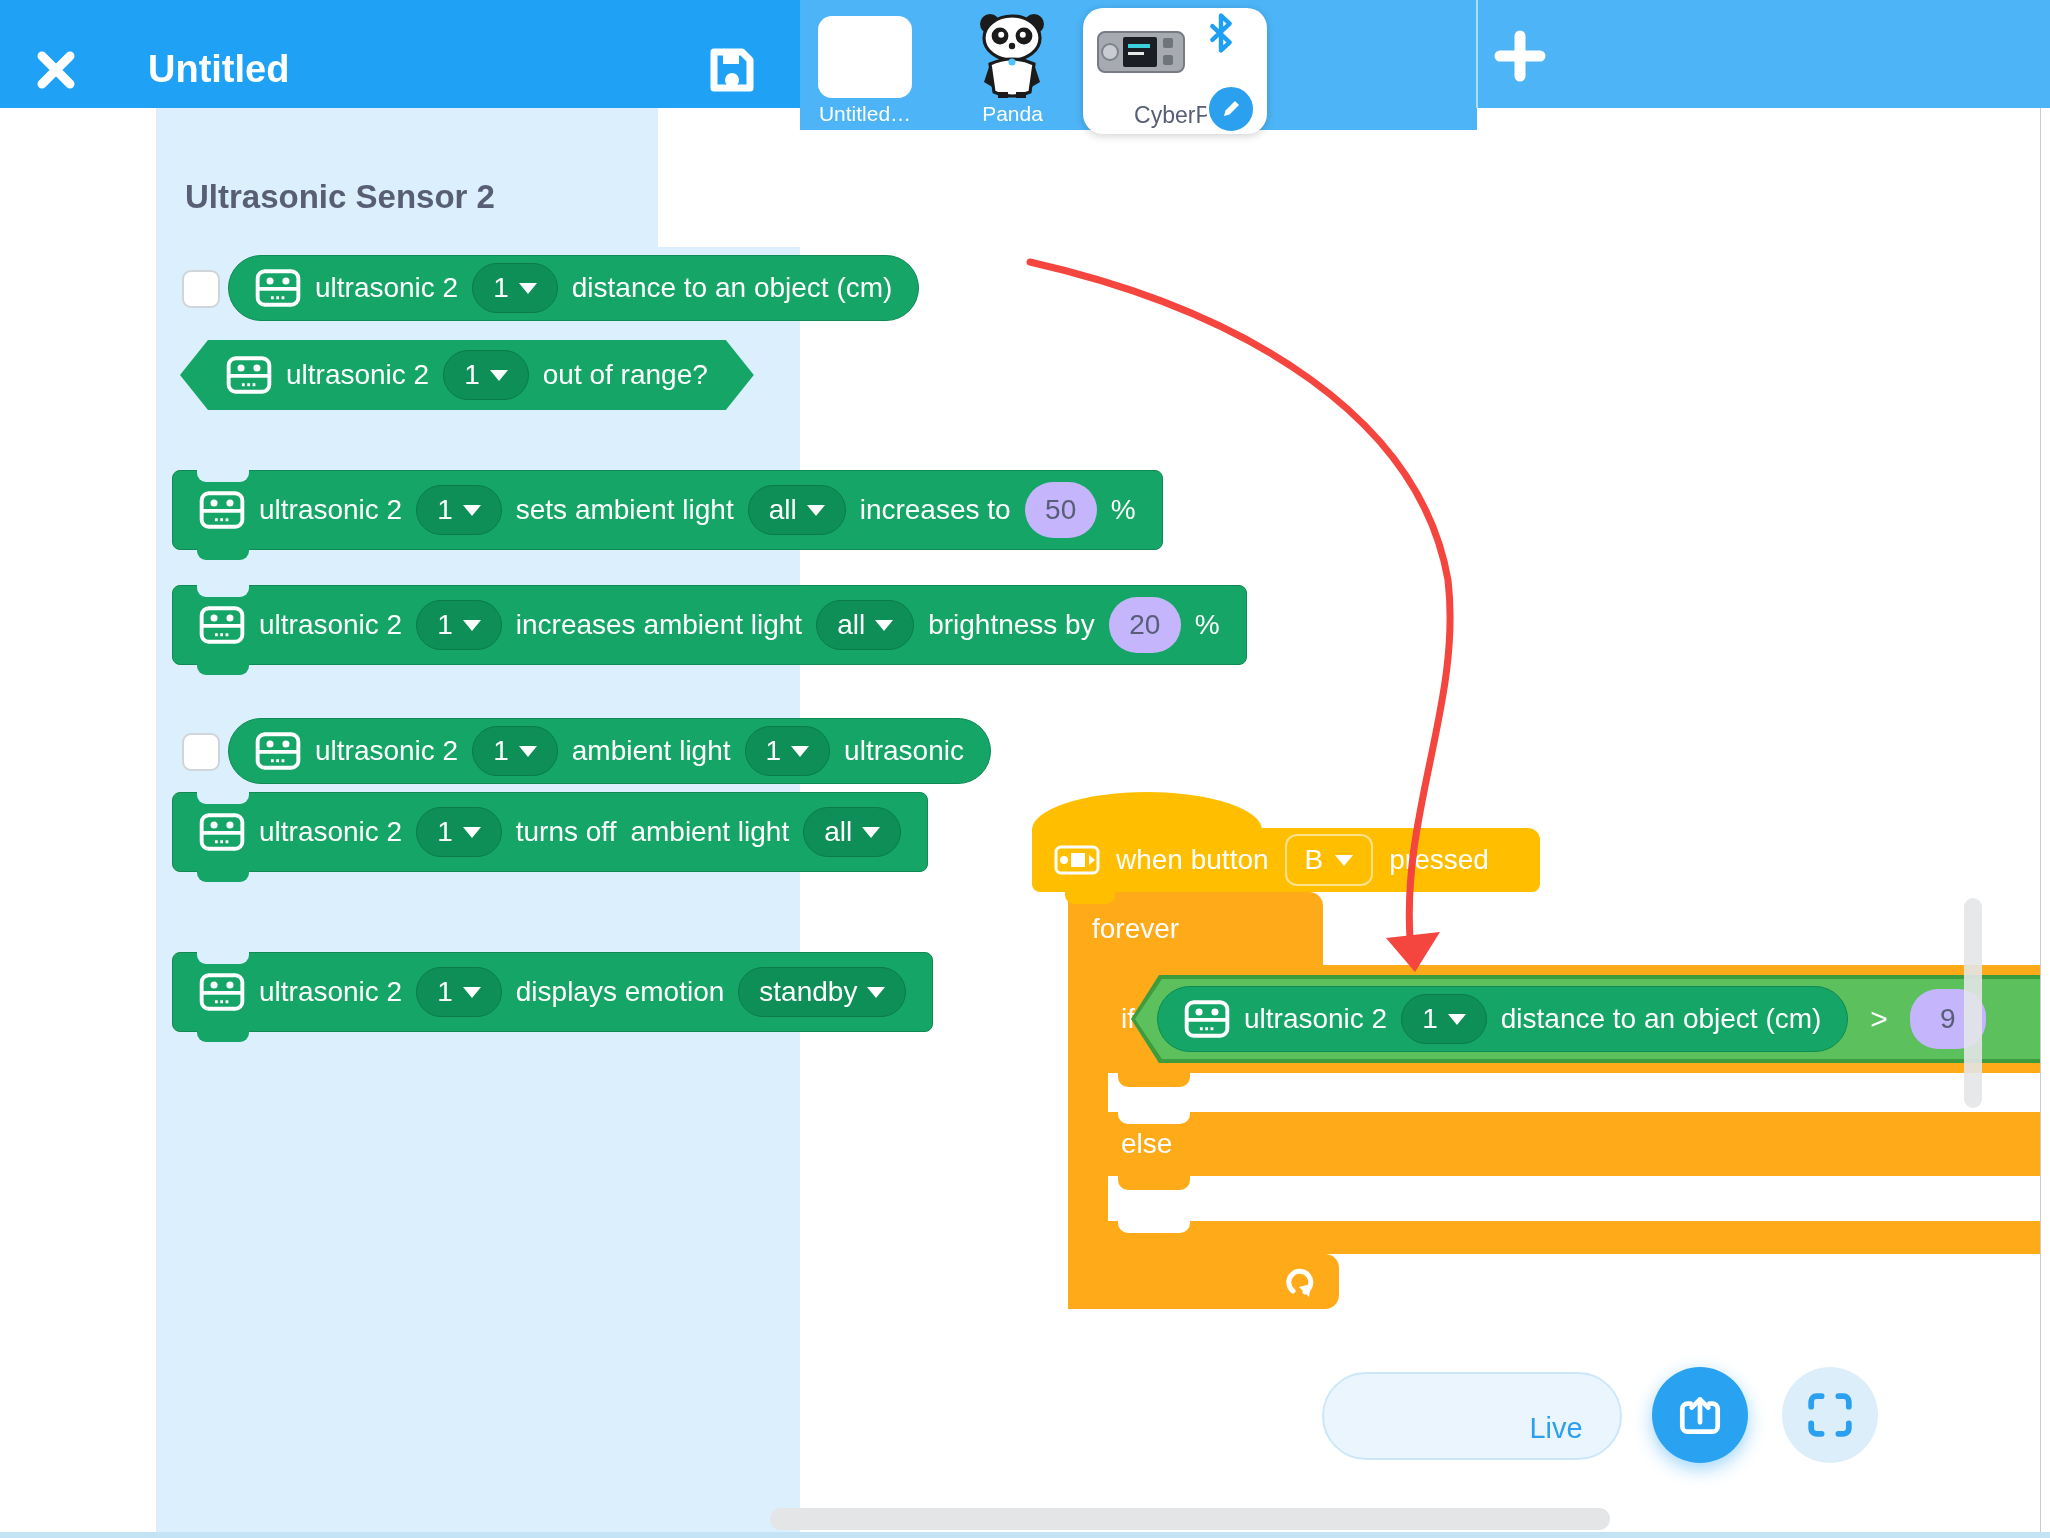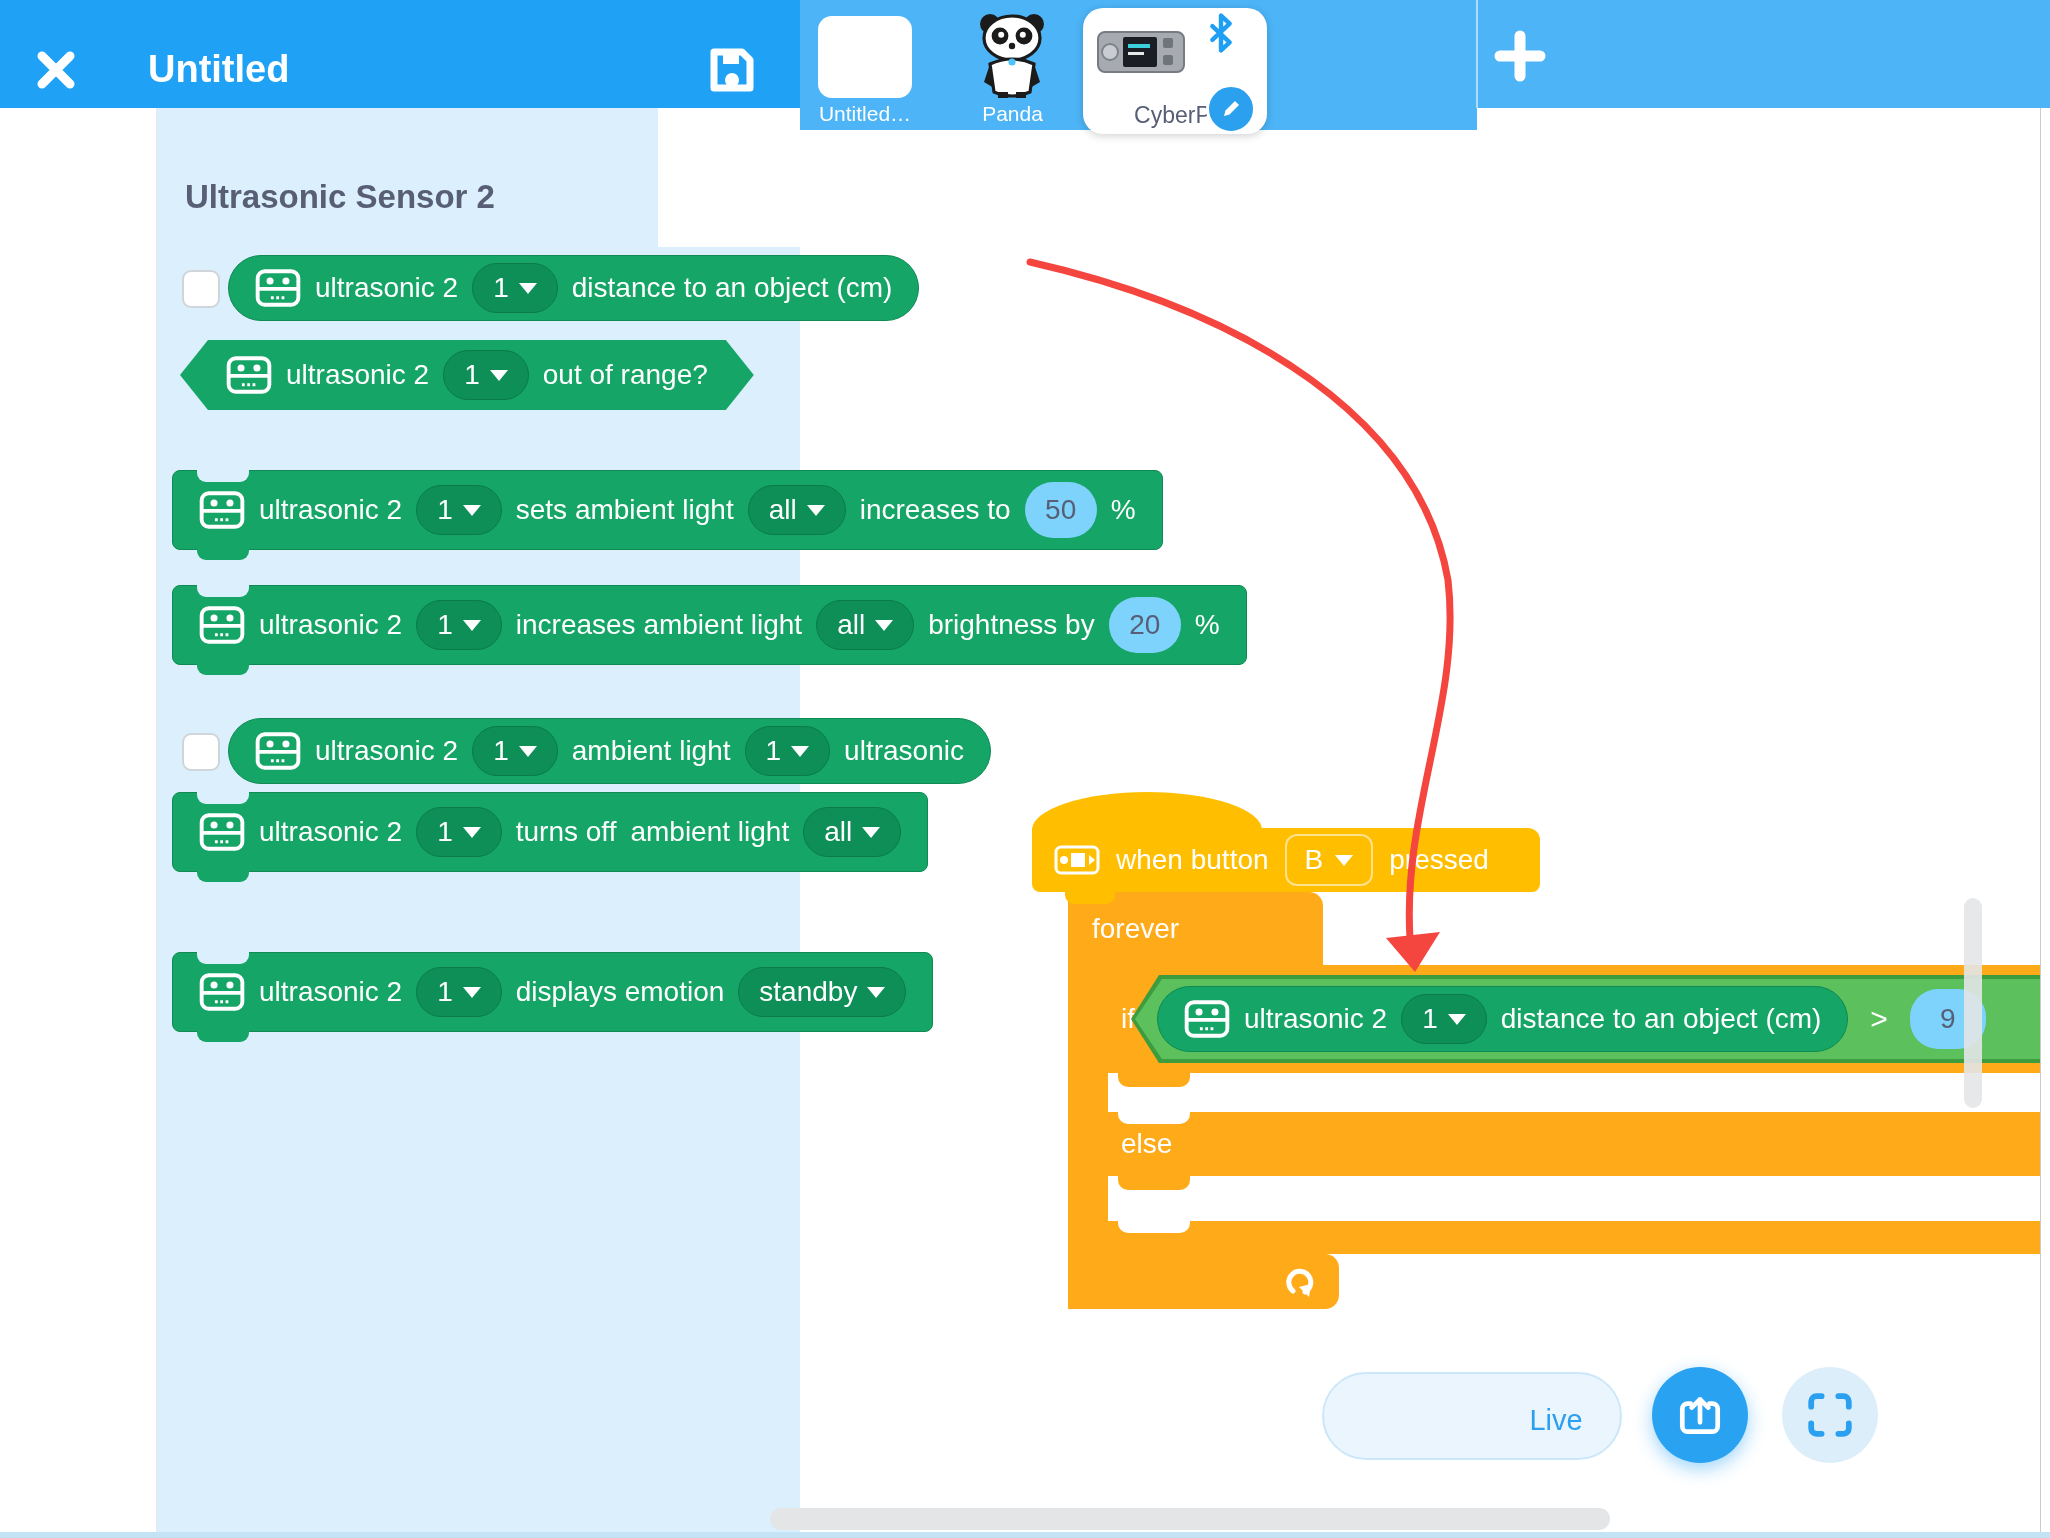--- a/index.html
+++ b/index.html
@@ -52,21 +52,21 @@
   .blk { position:absolute; display:inline-flex; align-items:center; gap:14px; color:#fff; font-size:28px; padding:0 26px; white-space:nowrap; z-index:3; cursor:grab; }
   .green { background:#15A566; border:1px solid #0E8A52; }
   .reporter { height:66px; border-radius:34px; }
   .bool { height:70px; padding:0 46px; border:none; background:#15A566;
           clip-path:polygon(0 50%, 28px 0, calc(100% - 28px) 0, 100% 50%, calc(100% - 28px) 100%, 28px 100%); }
   .stack { height:80px; border-radius:8px; }
   .stack::before { content:''; position:absolute; top:-1px; left:24px; width:52px; height:12px; background:#DBEFFC; border-radius:0 0 9px 9px; }
   .stack::after  { content:''; position:absolute; bottom:-11px; left:24px; width:52px; height:12px; background:#15A566; border-radius:0 0 9px 9px; }
   .dd { background:#0D8F57; border:1px solid #0B7B4A; height:50px; border-radius:26px; display:inline-flex; align-items:center; gap:10px; padding:0 20px; cursor:pointer; }
   .caret { width:0; height:0; border-left:9px solid transparent; border-right:9px solid transparent; border-top:11px solid #fff; }
-  .num { background:#7dd3fc; color:#575E75; height:56px; min-width:72px; border-radius:28px; display:inline-flex; align-items:center; justify-content:center; padding:10px 16px; cursor:text; }
+  .num { background:#c4b5fd; color:#575E75; height:56px; min-width:72px; border-radius:28px; display:inline-flex; align-items:center; justify-content:center; padding:10px 16px; cursor:text; }
   .checkbox { position:absolute; width:38px; height:38px; background:#fff; border:2px solid #D0D5DA; border-radius:9px; z-index:3; cursor:pointer; }
   .blk-icon { flex:none; }
 
   
   .hat { position:absolute; left:1032px; top:828px; width:508px; height:64px; background:#FFBF00; border-radius:0 12px 8px 8px; display:flex; align-items:center; gap:16px; padding:0 22px; color:#fff; font-size:28px; z-index:4; cursor:grab; }
   .hat::before { content:''; position:absolute; left:0; top:-36px; width:230px; height:38px; background:#FFBF00; border-radius:115px 115px 0 0 / 38px 38px 0 0; }
   .hat::after { content:''; position:absolute; left:33px; bottom:-12px; width:50px; height:13px; background:#FFBF00; border-radius:0 0 9px 9px; }
   .hat-dd { background:#FFBF00; border:2px solid rgba(255,255,255,.55); height:52px; border-radius:12px; display:inline-flex; align-items:center; gap:12px; padding:0 18px; cursor:pointer; }
 
   .orange { background:#FFAB19;margin-left:36px; }
@@ -82,21 +82,21 @@
               clip-path:polygon(0 50%, 27px 0, 100% 0, 100% 100%, 27px 100%); display:flex; align-items:center; gap:22px; padding-left:22px; }
   .gap-row { position:absolute; left:1108px; width:942px; background:#fff; z-index:3; }
   .tab-bump { position:absolute; left:1118px; width:72px; height:14px; background:#FFAB19; border-radius:0 0 10px 10px; z-index:4; }
   .notch-cut { position:absolute; left:1118px; width:72px; height:12px; background:#fff; border-radius:0 0 10px 10px; z-index:4; }
   .else-row { position:absolute; left:1075px; top:1112px; width:975px; height:64px; z-index:2; display:flex; align-items:center; padding-left:10px; color:#fff; font-size:28px; }
   .ifelse-bottom { position:absolute; left:1075px; top:1221px; width:975px; height:33px; z-index:2; }
 
   
   .mode-toggle { position:absolute; left:1322px; top:1372px; width:300px; height:88px; background:#EAF5FE; border:2px solid #CDE7FA; border-radius:46px; z-index:6; }
   .mode-upload { position:absolute; left:-2px; top:-2px; width:170px; height:88px; background:#2AA2F2; border-radius:44px; display:flex; align-items:center; justify-content:center; color:#fff; font-size:29px; cursor:pointer; box-shadow:0 3px 8px rgba(30,130,200,.35); }
-  .mode-live { position:absolute; left:168px; top:8px; right:0; height:76px; display:flex; align-items:center; justify-content:center; color:#2B9FF0; font-size:29px; cursor:pointer; }
+  .mode-live { position:absolute; left:168px; top:16px; right:0; height:76px; display:flex; align-items:center; justify-content:center; color:#2B9FF0; font-size:29px; cursor:pointer; }
   .circle-btn { position:absolute; width:96px; height:96px; border-radius:50%; display:flex; align-items:center; justify-content:center; z-index:6; cursor:pointer; }
   .upload-circle { left:1652px; top:1367px; background:#2AA2F2; box-shadow:0 6px 18px rgba(42,162,242,.45); }
   .fullscreen-circle { left:1782px; top:1367px; background:#DDEEFB; }
 
   .h-scrollbar { position:absolute; left:770px; top:1508px; width:840px; height:22px; background:#E3E5E7; border-radius:11px; z-index:7; cursor:pointer; }
   .v-scrollbar { position:absolute; left:1964px; top:898px; width:18px; height:210px; background:#E3E5E7; opacity:.9; border-radius:9px; z-index:7; cursor:pointer; }
   .right-edge { position:absolute; left:2040px; top:108px; width:10px; height:1430px; background:#fff; border-left:1px solid #C8CDD2; z-index:8; }
   .bottom-edge { position:absolute; left:0; top:1532px; width:2050px; height:6px; background:#C4E3F5; z-index:8; }
 
   .arrow-layer { position:absolute; left:0; top:0; width:2050px; height:1538px; z-index:30; pointer-events:none; }

